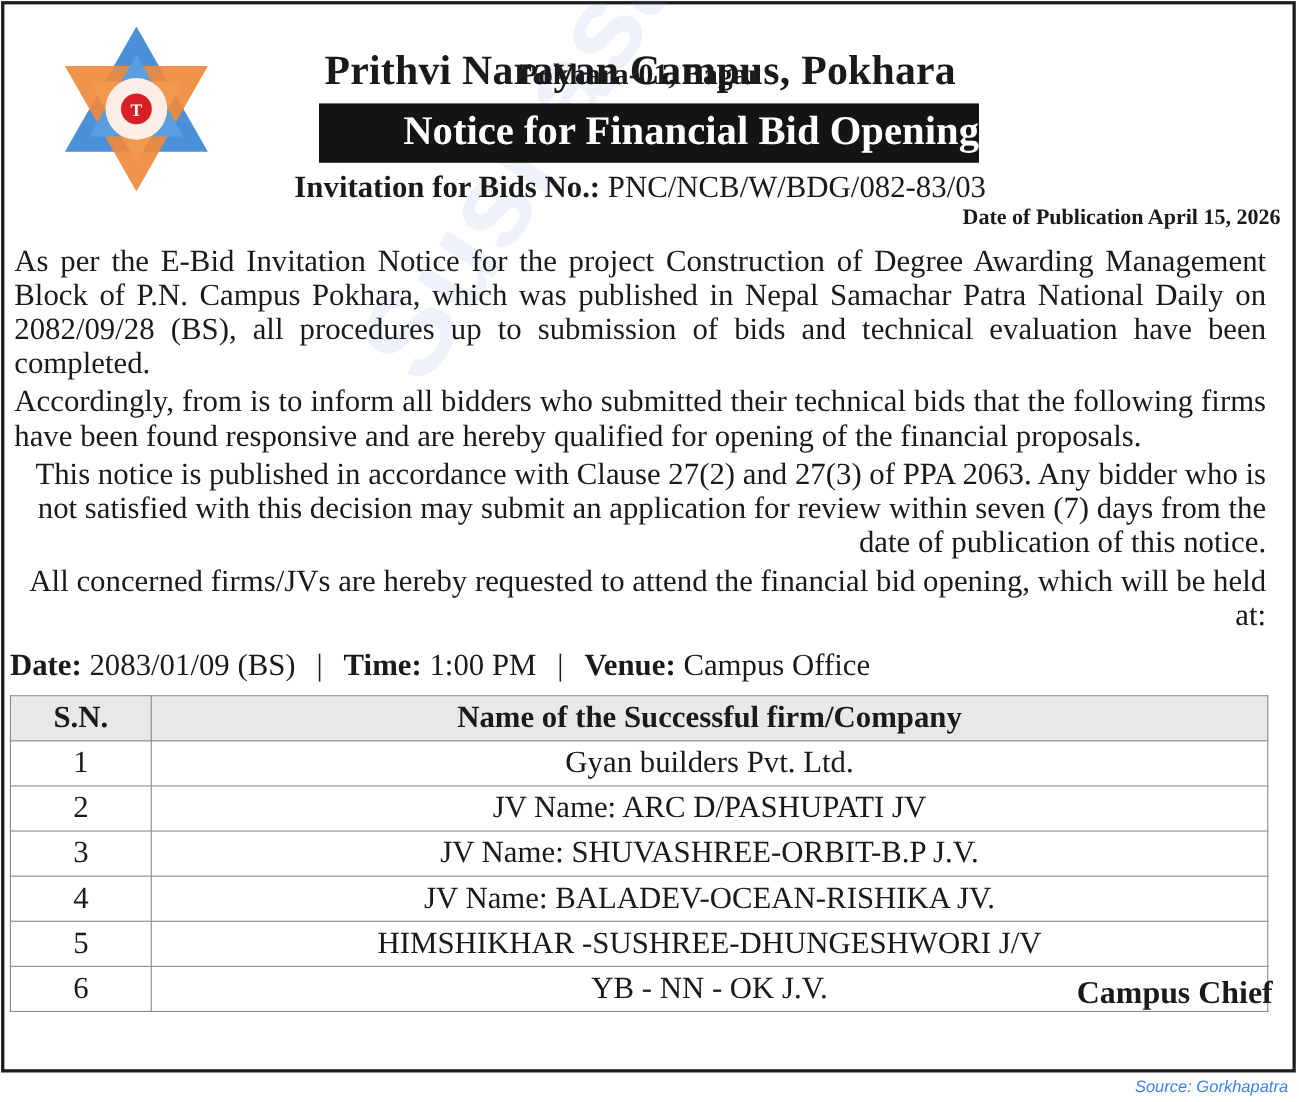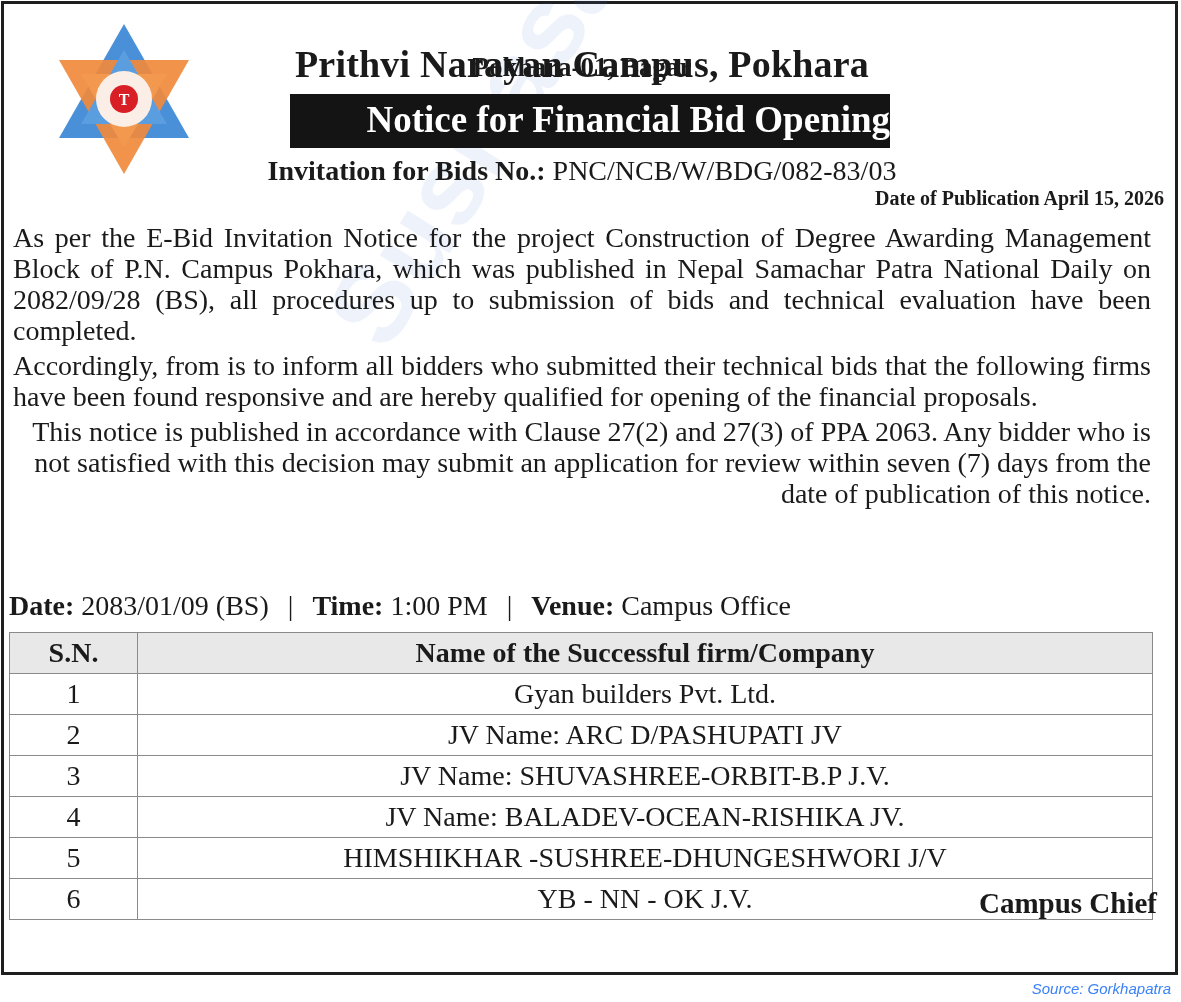--- a/index.html
+++ b/index.html
@@ -69,20 +69,21 @@
 <div class="ifb">
   <b>Invitation for Bids No.:</b>
   <span>PNC/NCB/W/BDG/082-83/03</span>
 </div>
 <div class="pubdate">Date of Publication April 15, 2026</div>
 
 <div class="body">
   <p>As per the E-Bid Invitation Notice for the project Construction of Degree Awarding Management Block of P.N. Campus Pokhara, which was published in Nepal Samachar Patra National Daily on 2082/09/28 (BS), all procedures up to submission of bids and technical evaluation have been completed.</p>
   <p>Accordingly, from is to inform all bidders who submitted their technical bids that the following firms have been found responsive and are hereby qualified for opening of the financial proposals.</p>
   <p class="left">This notice is published in accordance with Clause 27(2) and 27(3) of PPA 2063. Any bidder who is not satisfied with this decision may submit an application for review within seven (7) days from the date of publication of this notice.</p>
+  <p class="left">All concerned firms/JVs are hereby requested to attend the financial bid opening, which will be held at:</p>
 </div>
 
 <div class="datetime">
   <b>Date:</b>
   <span>2083/01/09 (BS)</span>
   <span class="sep">|</span>
   <b>Time:</b>
   <span>1:00 PM</span>
   <span class="sep">|</span>
   <b>Venue:</b>

